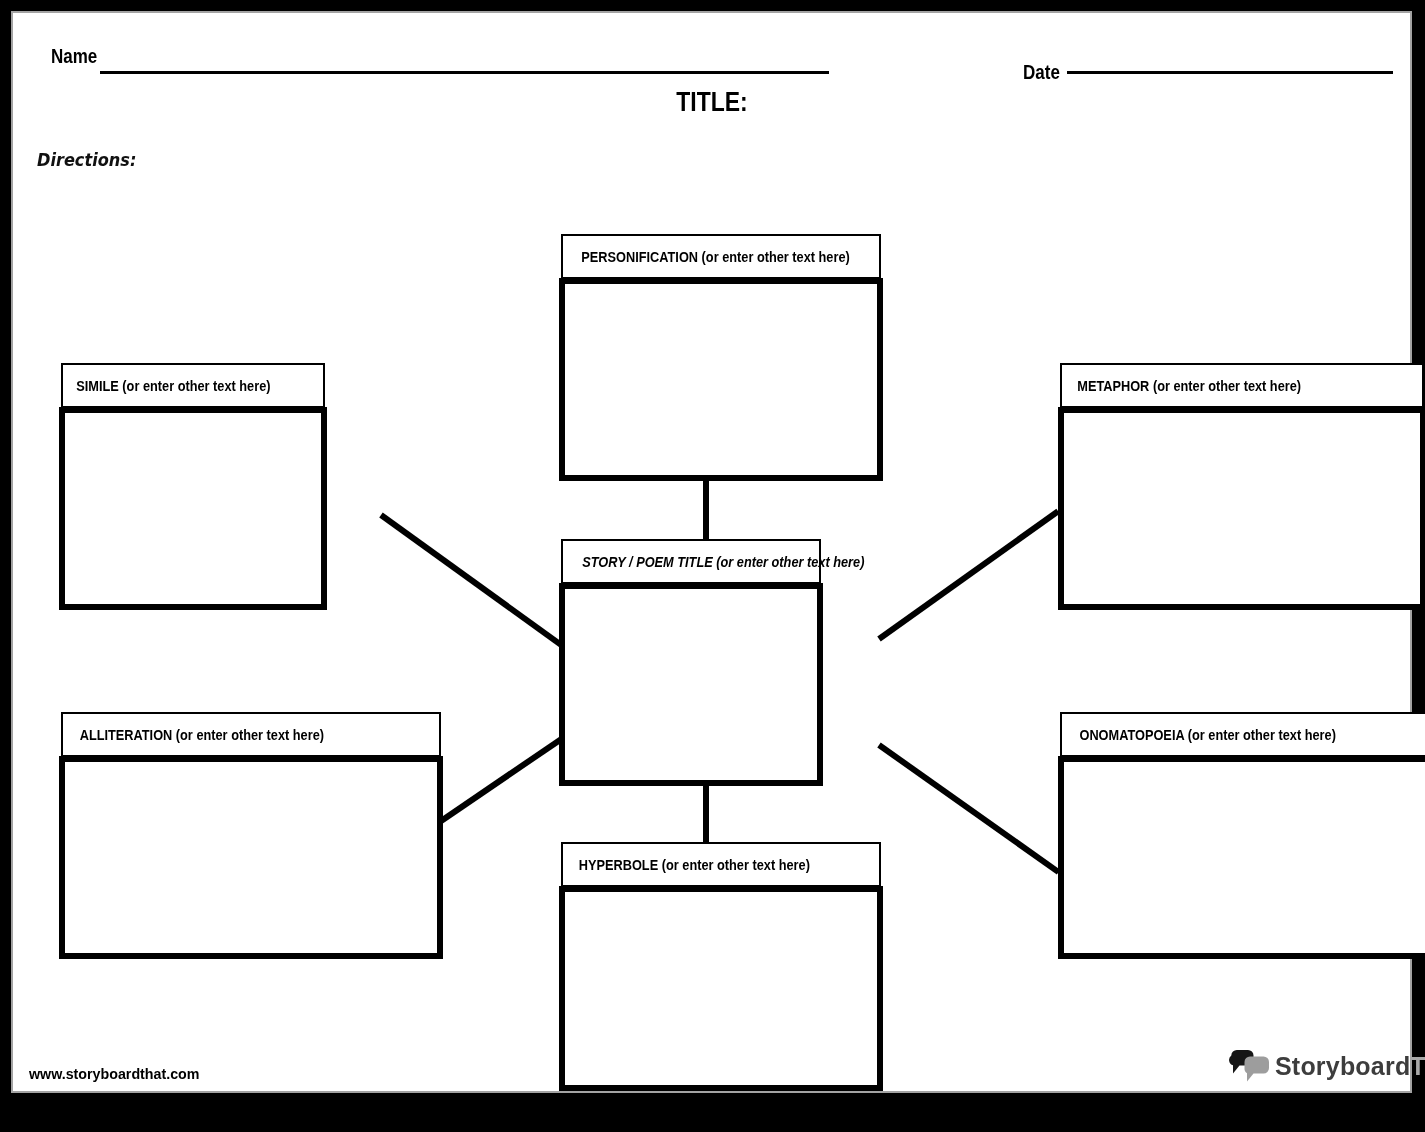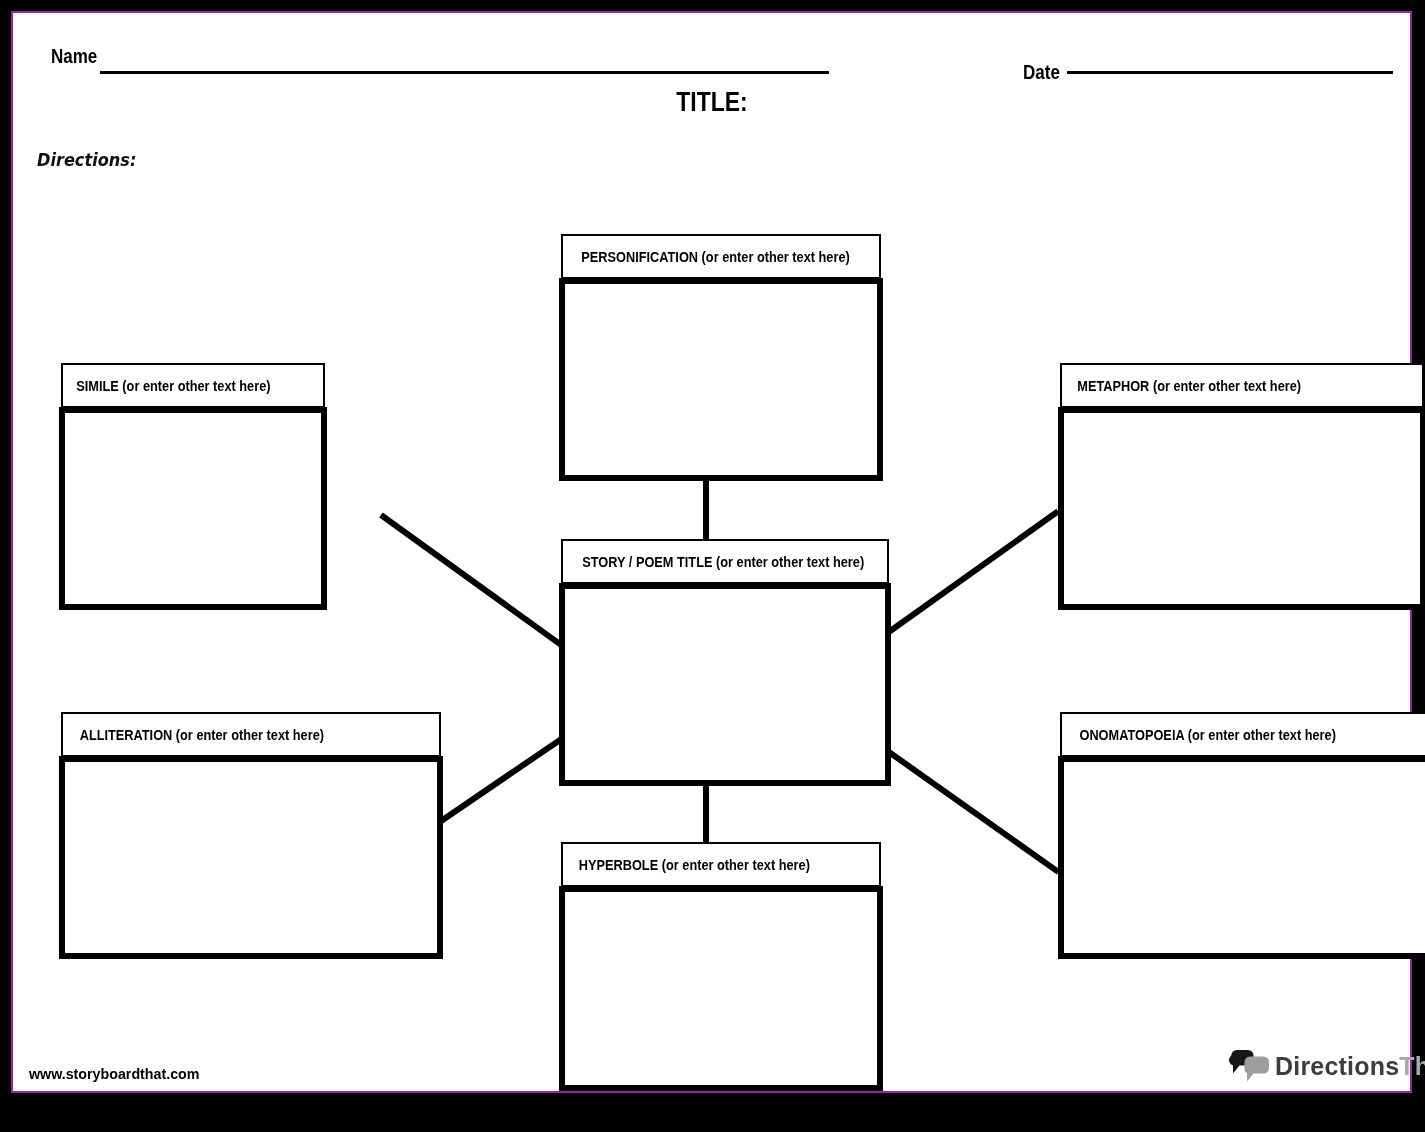--- a/index.html
+++ b/index.html
@@ -4,21 +4,21 @@
 <style>
   html,body{margin:0;padding:0;}
   body{
     width:1425px;height:1132px;position:relative;
     background:#000;
     font-family:"Liberation Sans",sans-serif;
     overflow:hidden;
   }
   .page{
     position:absolute;left:11px;top:11px;width:1397px;height:1078px;
-    background:#fff;border:2px solid #a21caf;
+    background:#fff;border:2px solid #a3a3a3;
   }
   .cond{transform:scaleX(0.85);transform-origin:0 50%;display:inline-block;white-space:nowrap;}
   .cond-c{transform:scaleX(0.85);transform-origin:50% 50%;display:inline-block;white-space:nowrap;}
   .hdr-label{
     position:absolute;font-weight:bold;font-size:20px;color:#000;letter-spacing:0px;
   }
   .hline{position:absolute;height:3px;background:#000;}
   .page-title{
     position:absolute;left:0;right:0;top:74px;text-align:center;
     font-weight:bold;font-size:27px;color:#000;
@@ -93,21 +93,21 @@
     <div class="node-content" style="height:203px;"></div>
   </div>
 
   <div class="node" style="left:1045px;top:350px;width:368px;">
     <div class="node-label">
       <span class="lwrap"><span>METAPHOR</span> <span>(or enter other text here)</span></span>
     </div>
     <div class="node-content" style="height:203px;"></div>
   </div>
 
-  <div class="node" style="left:546px;top:526px;width:332px;">
+  <div class="node" style="left:546px;top:526px;width:264px;font-style:italic;">
     <div class="node-label">
       <span class="lwrap"><span>STORY / POEM TITLE</span> <span>(or enter other text here)</span></span>
     </div>
     <div class="node-content" style="height:203px;"></div>
   </div>
 
   <div class="node" style="left:46px;top:699px;width:384px;">
     <div class="node-label">
       <span class="lwrap"><span>ALLITERATION</span> <span>(or enter other text here)</span></span>
     </div>
@@ -128,16 +128,16 @@
     <div class="node-content" style="height:205px;"></div>
   </div>
 
   <div class="footer-url">www.storyboardthat.com</div>
 
   <div class="logo">
     <svg width="42" height="38" viewBox="0 0 42 38">
       <path fill="#161616" d="M8 3 h11 a5.5 5.5 0 0 1 5.5 5.5 v4.5 a5.5 5.5 0 0 1 -5.5 5.5 h-8.5 l-6.5 8 v-8.3 a5.5 5.5 0 0 1 -1.7 -9.7 a5.5 5.5 0 0 1 5.7 -5.5 z"></path>
       <path fill="#9d9d9d" d="M21 9.5 h13.5 a5.5 5.5 0 0 1 5.5 5.5 v6 a5.5 5.5 0 0 1 -5.5 5.5 h-10 l-6.5 8 v-8.3 a5.5 5.5 0 0 1 -2.5 -5.2 v-6 a5.5 5.5 0 0 1 5.5 -5.5 z"></path>
     </svg>
-    <div class="logo-text"><span style="color:#3d3d3d;">Directions</span><span style="color:#a8a8a8;">That</span></div>
+    <div class="logo-text"><span style="color:#3d3d3d;">Storyboard</span><span style="color:#a8a8a8;">That</span></div>
   </div>
 
 </div>
 
 </body></html>

